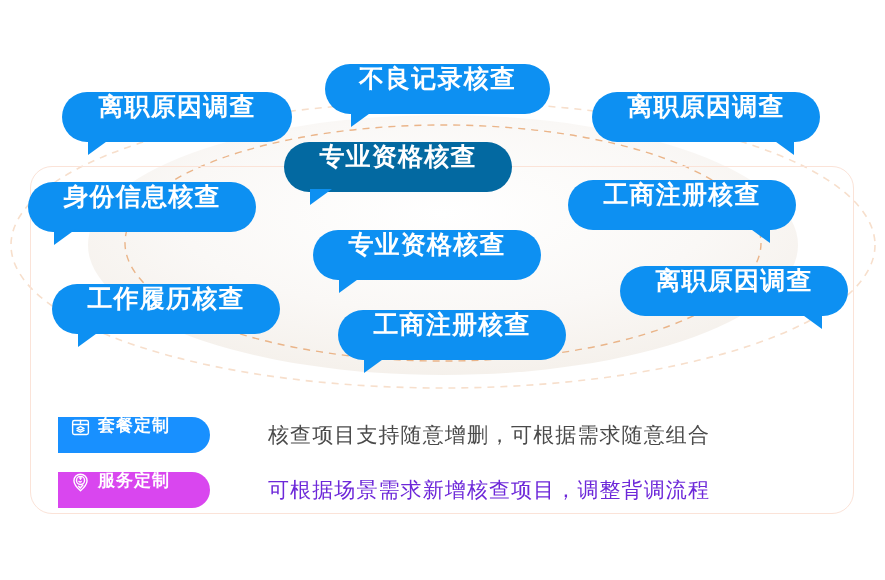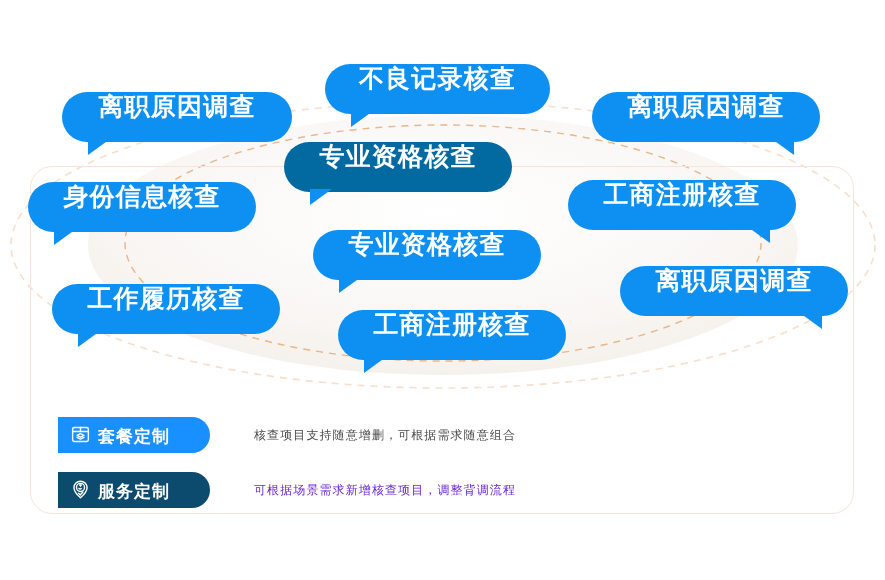--- a/index.html
+++ b/index.html
@@ -89,43 +89,43 @@
     display: flex;
     align-items: center;
     left: 58px;
   }
   .pill {
     background: #1890ff;
     color: #ffffff;
     border-radius: 0 18px 18px 0;
     height: 36px;
     display: flex;
-    align-items: flex-end;
+    align-items: flex-start;
     gap: 7px;
     padding: 0 22px 8px 12px;
     box-sizing: border-box;
     min-width: 152px;
   }
   .pill .pill-label {
     font-size: 17px;
     font-weight: 700;
     letter-spacing: 1px;
     line-height: 1;
   }
   .pill .pill-icon {
     width: 21px;
     height: 21px;
     display: block;
     flex: 0 0 auto;
   }
   .feature-desc {
-    font-size: 12px;
+    font-size: 21px;
     color: #4a4a4a;
     letter-spacing: 1.1px;
-    margin-left: 44px;
+    margin-left: 58px;
     white-space: nowrap;
   }
 </style>
 </head>
 <body>
 
 <div id="stage">
 
   <svg class="ellipse-art" viewBox="0 0 885 580">
     <defs>
@@ -198,21 +198,21 @@
               <path d="M12 4v4.5"></path>
               <path d="M12 11l4 2-4 2-4-2z"></path>
               <path d="M8 15.2l4 2 4-2"></path>
             </svg>
           </span>
           <span class="pill-label">套餐定制</span>
         </div>
         <div class="feature-desc" style="color: rgb(74, 74, 74);">核查项目支持随意增删，可根据需求随意组合</div>
       </div>
       <div class="feature-row" style="top: 472px;">
-        <div class="pill" style="background: #0c4a6e;">
+        <div class="pill" style="background: #d946ef;">
           <span style="display: flex;">
             <svg class="pill-icon" viewBox="0 0 24 24" fill="none" stroke="#ffffff" stroke-width="1.6" stroke-linecap="round" stroke-linejoin="round">
               <path d="M12 21.5C12 21.5 4.5 14.8 4.5 10a7.5 7.5 0 1 1 15 0c0 4.8-7.5 11.5-7.5 11.5z"></path>
               <circle cx="12" cy="9.6" r="4.6"></circle>
               <path d="M12 6.4v2M11 6.9h2"></path>
               <path d="M10.2 10.8c.5.8 2.1.8 2.6 0"></path>
               <path d="M9.9 16.4l1.8 1.8 3-3.4"></path>
             </svg>
           </span>
           <span class="pill-label">服务定制</span>

